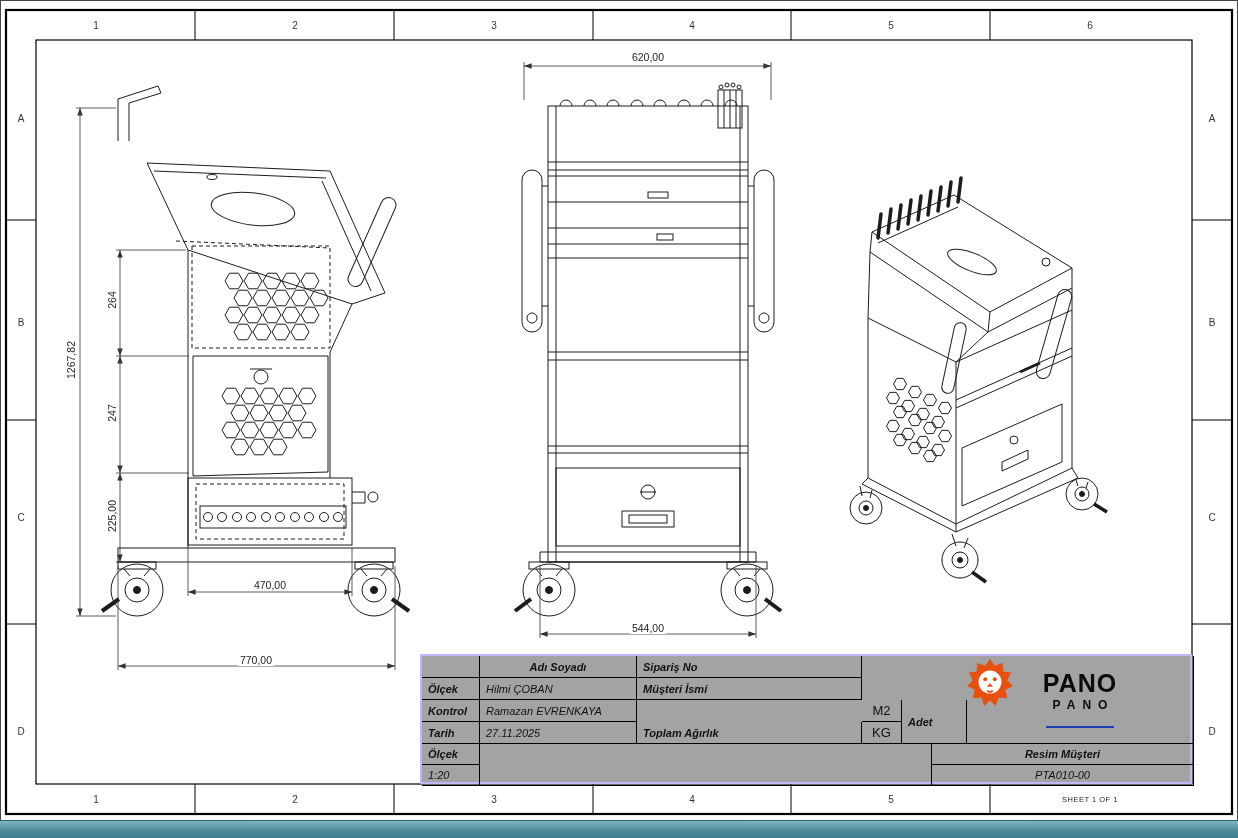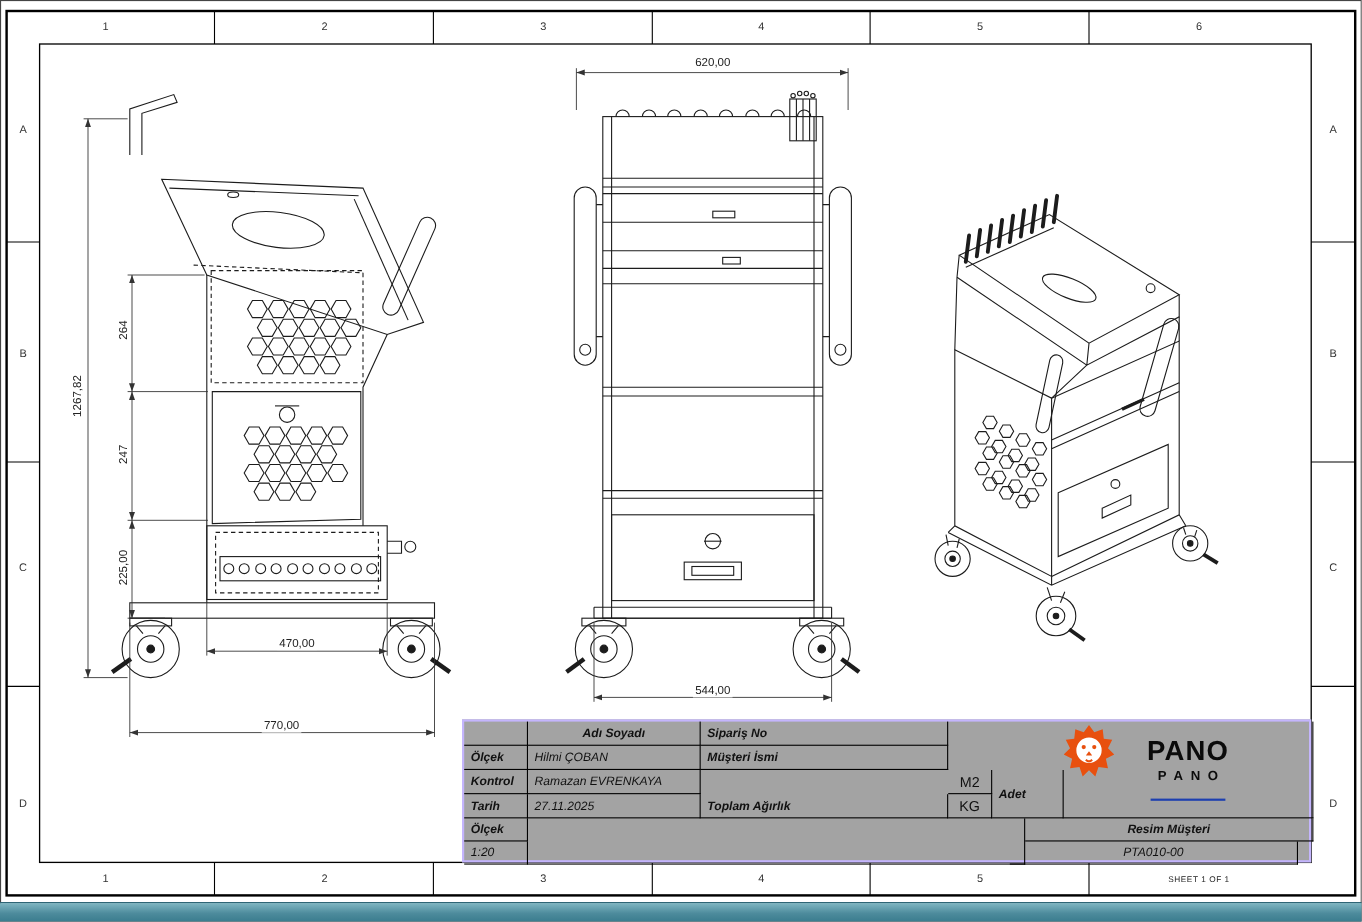--- a/index.html
+++ b/index.html
@@ -321,18 +321,18 @@
       <path d="M24 28 l-3 4 h6 z" fill="#e8500f"></path>
       <path d="M21 36 q3 3 6 0" stroke="#e8500f" fill="none" stroke-width="2"></path>
     </svg>
     <span class="logo-text">
       <span class="logo-brand">PANO</span>
       <span class="logo-sub">PANO</span>
     </span>
   </div>
 
   <div class="tc lbl ctr" style="left:510px;top:88px;width:262px;height:21px">Resim Müşteri</div>
-  <div class="tc val ctr" style="left:496px;top:109px;width:262px;height:21px">PTA010-00</div>
+  <div class="tc val ctr" style="left:510px;top:109px;width:262px;height:21px">PTA010-00</div>
 </div>
 
 <div class="statusbar"></div>
 
 </div>
 
 </body></html>

